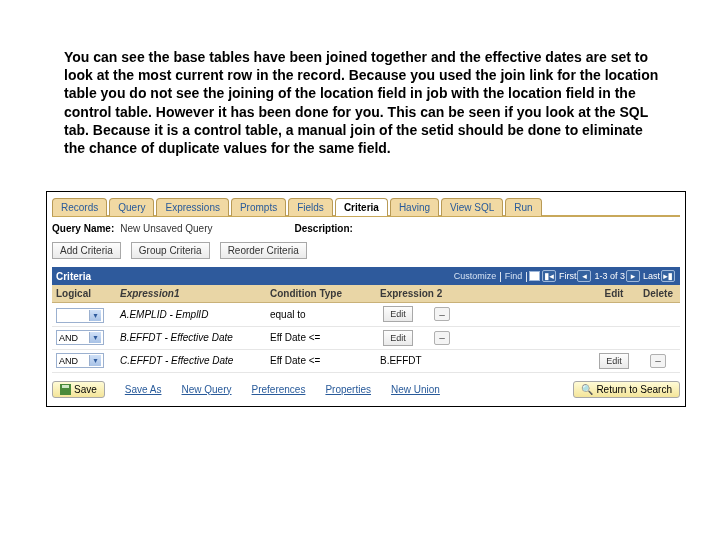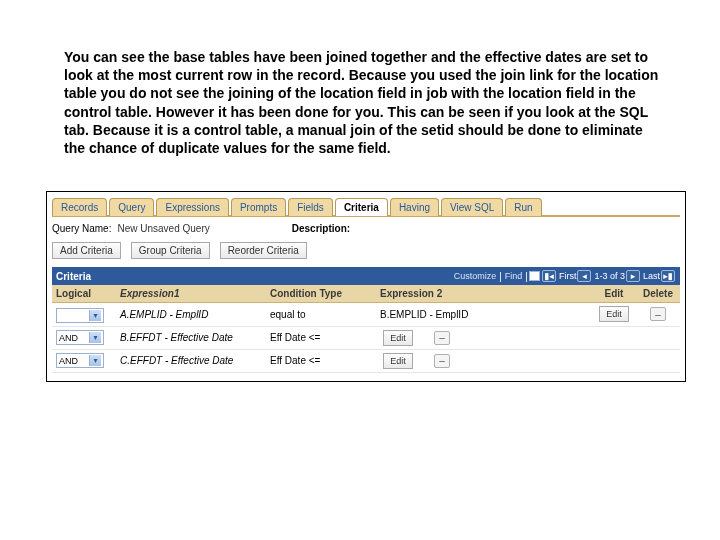--- a/index.html
+++ b/index.html
@@ -194,21 +194,21 @@
     <div class="tab">Prompts</div>
     <div class="tab">Fields</div>
     <div class="tab active">Criteria</div>
     <div class="tab">Having</div>
     <div class="tab">View SQL</div>
     <div class="tab">Run</div>
   </div>
   <div class="tabsep"></div>
 
   <div class="row">
-    <span class="lbl" style="font-weight:400">Query Name:</span>
+    <span class="lbl" style="font-weight:700">Query Name:</span>
     <span class="val">New Unsaved Query</span>
     <span style="width:70px"></span>
     <span class="lbl" style="font-weight:700">Description:</span>
   </div>
 
   <div class="row" style="gap:10px; margin-top:8px;">
     <span class="btn">Add Criteria</span>
     <span class="btn">Group Criteria</span>
     <span class="btn">Reorder Criteria</span>
   </div>
@@ -241,21 +241,20 @@
 
   <div class="datarow">
     <div class="col c-logical">
       <span class="sel">
         <span></span>
         <span class="arrow">▾</span>
       </span>
     </div>
     <div class="col c-exp1">A.EMPLID - EmplID</div>
     <div class="col c-cond">equal to</div>
-    <div class="col c-exp2">B.EMPLID - EmplID</div>
     <div class="col c-edit"><span class="btn small">Edit</span></div>
     <div class="col c-del"><span class="delicon">–</span></div>
   </div>
 
   <div class="datarow">
     <div class="col c-logical">
       <span class="sel">
         <span>AND</span>
         <span class="arrow">▾</span>
       </span>
@@ -268,18 +267,35 @@
 
   <div class="datarow">
     <div class="col c-logical">
       <span class="sel">
         <span>AND</span>
         <span class="arrow">▾</span>
       </span>
     </div>
     <div class="col c-exp1">C.EFFDT - Effective Date</div>
     <div class="col c-cond">Eff Date &lt;=</div>
+    <div class="col c-exp2">B.EFFDT</div>
     <div class="col c-edit"><span class="btn small">Edit</span></div>
     <div class="col c-del"><span class="delicon">–</span></div>
   </div>
 
+  <div class="footer">
+    <span class="save">
+      <span class="disk"></span>
+      <span>Save</span>
+    </span>
+    <span class="flink">Save As</span>
+    <span class="flink">New Query</span>
+    <span class="flink">Preferences</span>
+    <span class="flink">Properties</span>
+    <span class="flink">New Union</span>
+    <span style="flex:1"></span>
+    <span class="rts">
+      <span class="magn">🔍</span>
+      <span>Return to Search</span>
+    </span>
+  </div>
 
 </div>
 
 </body></html>

